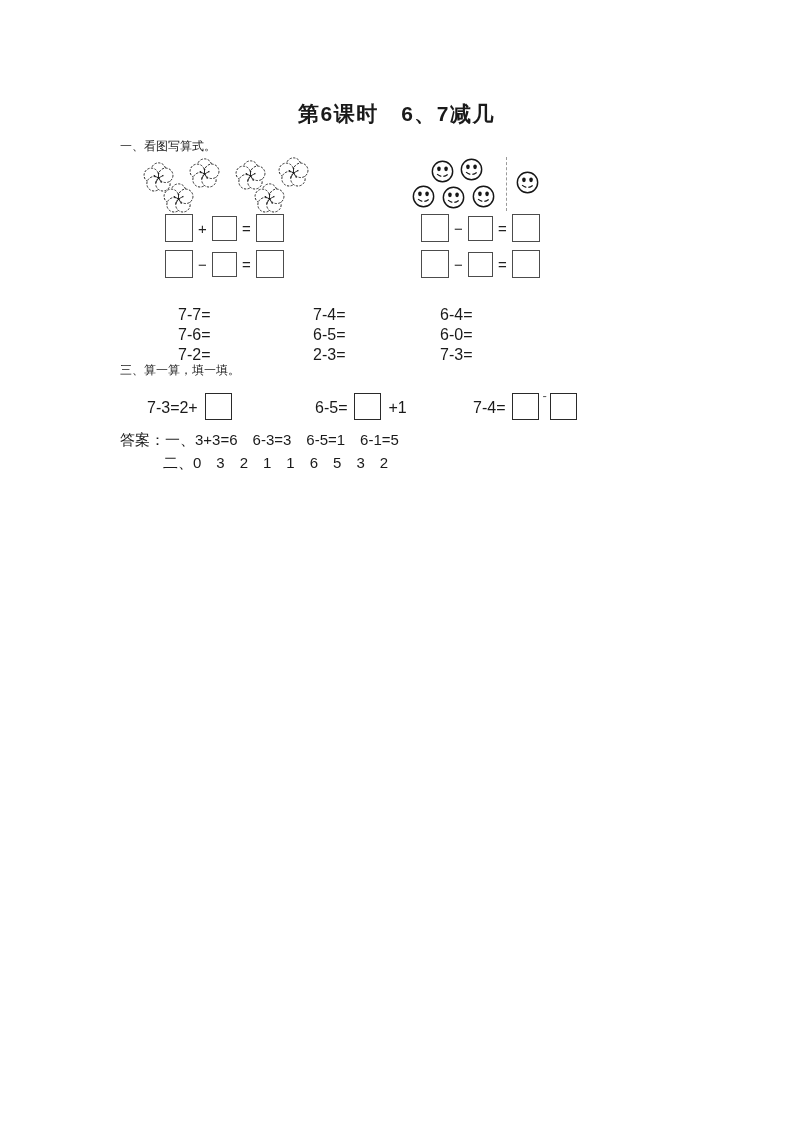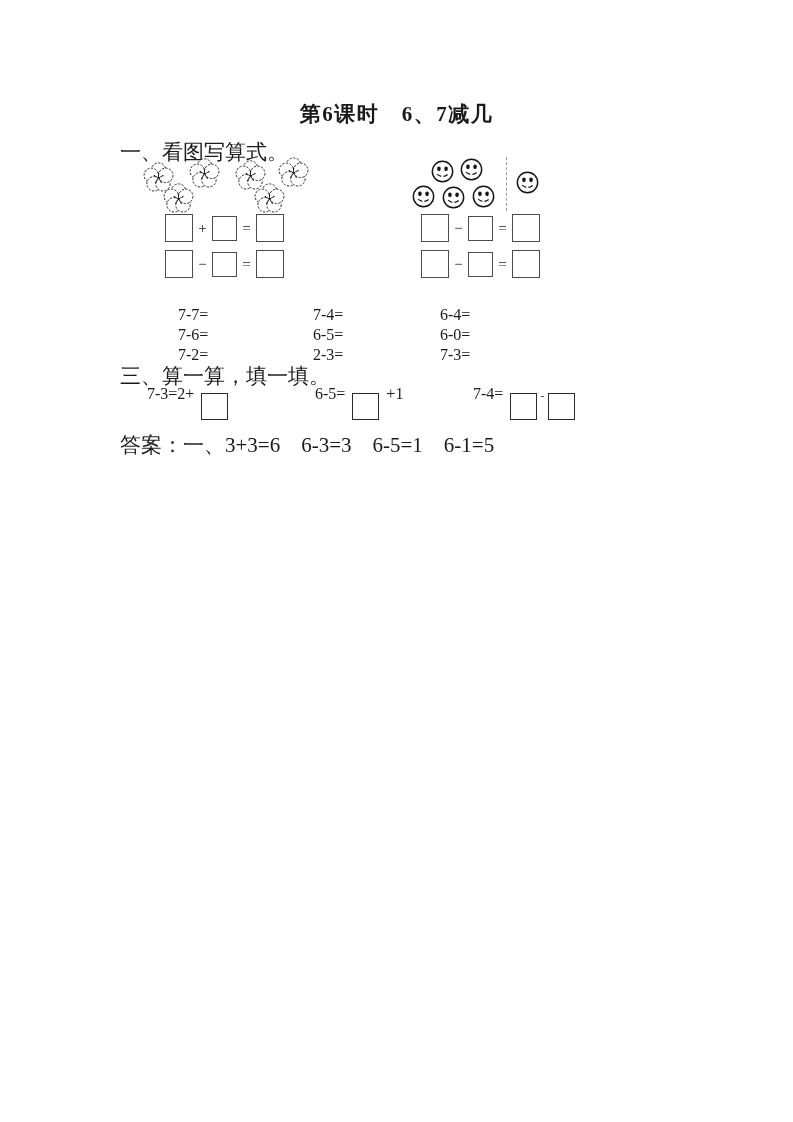--- a/index.html
+++ b/index.html
@@ -1,38 +1,38 @@
 <!DOCTYPE html>
 <html><head>
 <meta charset="utf-8">
 <style>
   html,body{margin:0;padding:0;background:#ffffff;}
   .page{
     position:relative;width:793px;height:1122px;background:#ffffff;
-    font-family:Liberation Serif, serif;color:#1a1a1a;overflow:hidden;
+    font-family:Liberation Sans, sans-serif;color:#1a1a1a;overflow:hidden;
   }
   .title{
     position:absolute;left:0;top:100px;width:100%;text-align:center;
     font-size:21px;font-weight:bold;letter-spacing:1.5px;white-space:nowrap;
   }
-  .heading{position:absolute;font-size:21px;white-space:nowrap;}
+  .heading{position:absolute;font-size:12px;white-space:nowrap;}
   .icon{position:absolute;display:block;}
   .flower-svg{width:33px;height:33px;}
   .smiley-svg{width:23px;height:23px;}
   .divider{position:absolute;width:0;border-left:1px dashed #9a9a9a;}
   .eq{position:absolute;display:flex;align-items:center;gap:3px;}
   .eq .box{display:inline-block;width:28px;height:28px;border:1px solid #4c4c4c;background:#fff;box-sizing:border-box;}
   .eq .box.small{width:25px;height:25px;}
   .eq .op{display:inline-block;width:13px;text-align:center;font-size:15px;color:#222;}
   .grid2{position:absolute;display:grid;grid-template-columns:135px 127px 120px;font-size:16px;line-height:20px;margin-left:30px;}
   .p3{position:absolute;display:flex;align-items:flex-start;gap:7px;font-size:16px;}
-  .p3 .ptext{line-height:16px;margin-top:0;white-space:nowrap;}
+  .p3 .ptext{line-height:16px;margin-top:14px;white-space:nowrap;}
   .p3 .fbox{display:inline-block;width:27px;height:27px;border:1px solid #2a2a2a;background:#fff;box-sizing:border-box;margin-top:7px;}
   .p3 .mid{font-size:13px;color:#555;margin-top:3px;margin-left:-4px;margin-right:-4px;line-height:13px;}
-  .ans{position:absolute;font-size:21px;white-space:nowrap;}
+  .ans{position:absolute;font-size:15px;white-space:nowrap;}
 </style>
 </head>
 <body>
 
 <div class="page">
 
   <svg width="0" height="0" style="position:absolute" aria-hidden="true">
     <defs>
       <symbol id="sym-flower" viewBox="0 0 32 32">
         <g fill="#ffffff" stroke="#1a1a1a" stroke-width="0.9" stroke-dasharray="2.2 1.4">
@@ -161,14 +161,17 @@
   <div class="p3" style="left:473px;top:386px">
     <span class="ptext">7-4=</span>
     <span class="fbox"></span>
     <span class="mid">-</span>
     <span class="fbox"></span>
   </div>
 
   <div class="ans" style="left:120px;top:431px">
     <span>答案：</span><span>一、</span><span>3+3=6　6-3=3　6-5=1　6-1=5</span>
   </div>
+  <div class="ans" style="left:163px;top:454px">
+    <span>二、</span><span>0　3　2　1　1　6　5　3　2</span>
+  </div>
 
 </div>
 
 </body></html>

